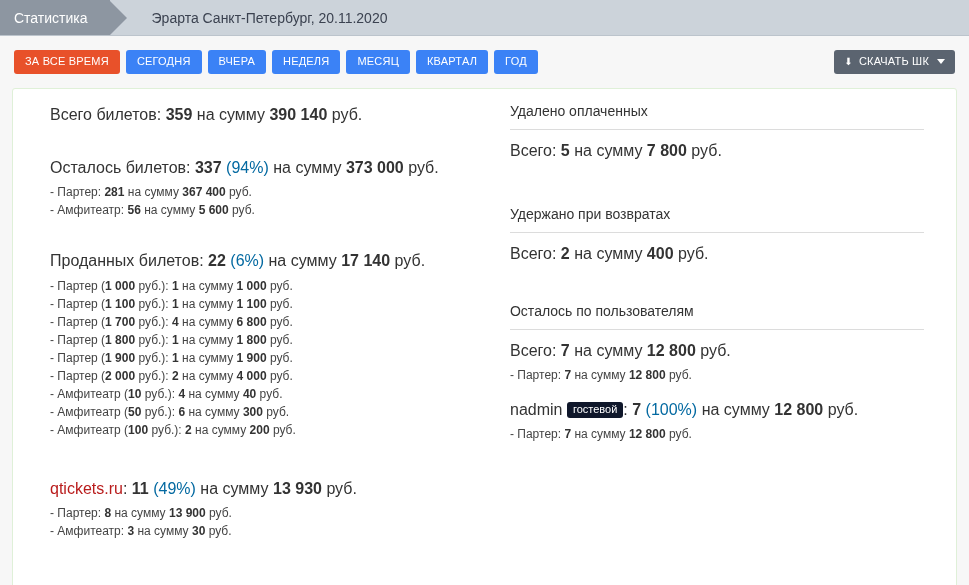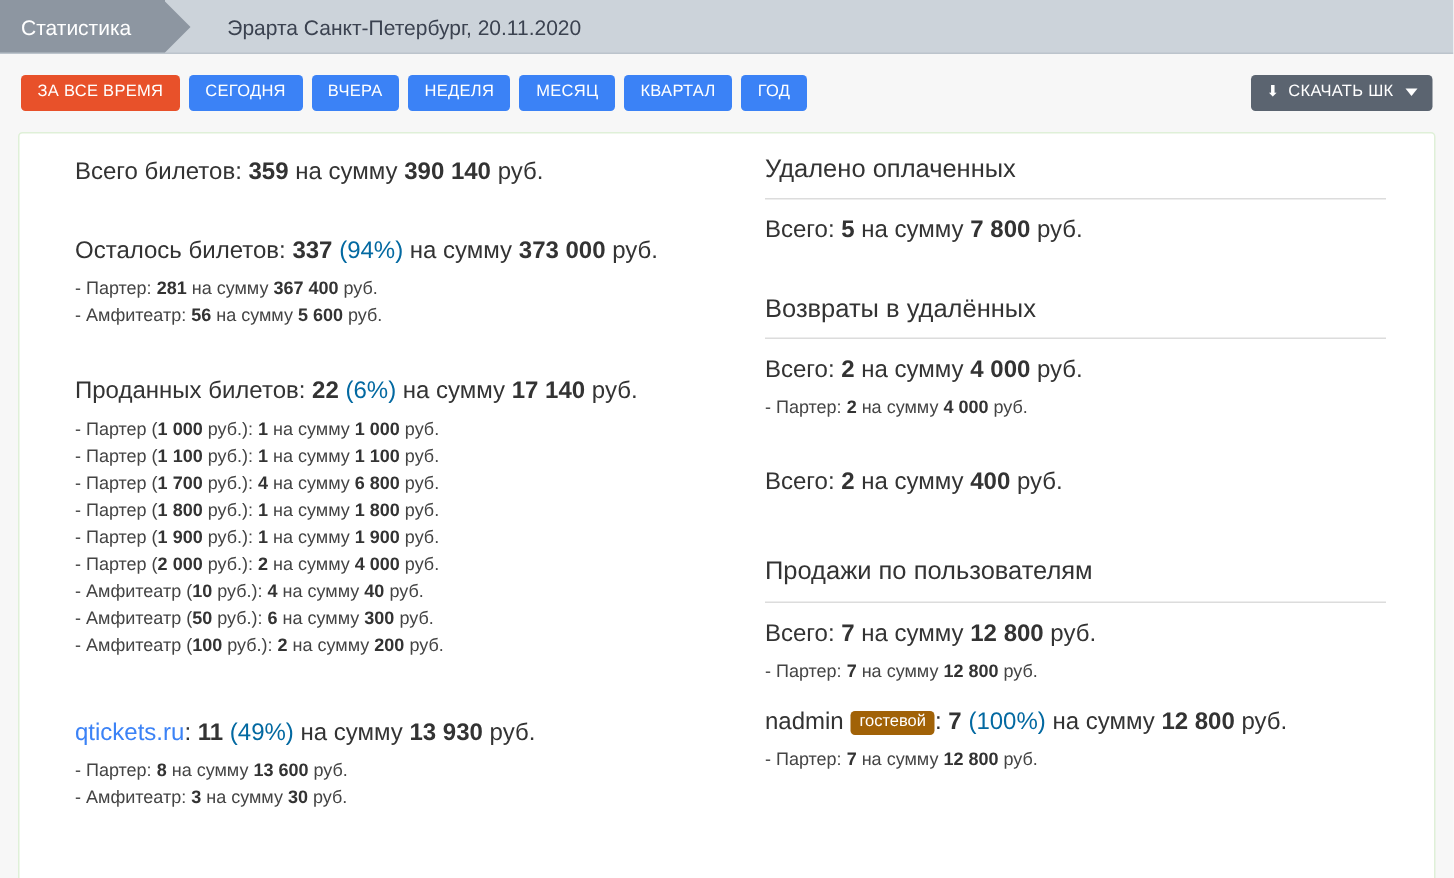--- a/index.html
+++ b/index.html
@@ -118,21 +118,21 @@
     padding: 14px 0 0 0;
   }
   .col {
     padding: 0 18px;
   }
   .col-left  { width: 472px; padding-left: 37px; padding-right: 10px; }
   .col-right { width: 473px; padding-left: 26px; padding-right: 32px; }
 
   
   h3.section-title {
-    font-size: 17px;
+    font-size: 14px;
     font-weight: normal;
     color: #333;
     margin: 0 0 9px 0;
     padding: 0 0 9px 0;
     border-bottom: 1px solid #dcdcdc;
     line-height: 1.2;
   }
   .lead {
     font-size: 16px;
     line-height: 1.45;
@@ -145,26 +145,26 @@
     line-height: 18px;
     color: #444;
     margin: 0;
     white-space: nowrap;
   }
   .sub b { font-weight: bold; color: #333; }
   .block { margin-bottom: 16px; }
   .spacer-lg { height: 22px; }
   .spacer-md { height: 14px; }
   .link {
-    color: #3b82f6;
+    color: #b91c1c;
     text-decoration: none;
   }
   .badge-info {
     display: inline-block;
-    background: #a16207;
+    background: #0f172a;
     color: #ffffff;
     font-size: 11px;
     border-radius: 3px;
     padding: 2px 6px 3px;
     vertical-align: 2px;
     line-height: 1;
   }
   .muted-pct { color: #0369a1; }
 </style>
 </head>
@@ -258,21 +258,21 @@
       <div class="block">
         <p class="lead">
           <a class="link" href="#">qtickets.ru</a><span>:</span>
           <b>11</b>
           <span class="muted-pct">(49%)</span>
           <span>на сумму</span>
           <b>13 930</b>
           <span>руб.</span>
         </p>
         <div id="venue-rows">
-            <p class="sub"><span>- Партер:</span> <b>8</b> <span>на сумму</span> <b>13 600</b> <span>руб.</span></p>
+            <p class="sub"><span>- Партер:</span> <b>8</b> <span>на сумму</span> <b>13 900</b> <span>руб.</span></p>
             <p class="sub"><span>- Амфитеатр:</span> <b>3</b> <span>на сумму</span> <b>30</b> <span>руб.</span></p>
           </div>
       </div>
 
     </div>
 
     <div class="col col-right">
 
       <div class="block">
         <h3 class="section-title">Удалено оплаченных</h3>
@@ -280,50 +280,38 @@
           <span>Всего:</span>
           <b>5</b>
           <span>на сумму</span>
           <b>7 800</b>
           <span>руб.</span>
         </p>
       </div>
 
       <div class="spacer-md"></div>
 
-      <div class="block">
-        <h3 class="section-title">Возвраты в удалённых</h3>
+
+      <div class="spacer-md"></div>
+
+      <div class="block">
+        <h3 class="section-title">Удержано при возвратах</h3>
         <p class="lead">
           <span>Всего:</span>
           <b>2</b>
           <span>на сумму</span>
-          <b>4 000</b>
-          <span>руб.</span>
-        </p>
-        <div id="refunds-rows">
-            <p class="sub"><span>- Партер:</span> <b>2</b> <span>на сумму</span> <b>4 000</b> <span>руб.</span></p>
-          </div>
-      </div>
-
-      <div class="spacer-md"></div>
-
-      <div class="block">
-        <p class="lead">
-          <span>Всего:</span>
-          <b>2</b>
-          <span>на сумму</span>
           <b>400</b>
           <span>руб.</span>
         </p>
       </div>
 
       <div class="spacer-lg"></div>
 
       <div class="block">
-        <h3 class="section-title">Продажи по пользователям</h3>
+        <h3 class="section-title">Осталось по пользователям</h3>
         <p class="lead">
           <span>Всего:</span>
           <b>7</b>
           <span>на сумму</span>
           <b>12 800</b>
           <span>руб.</span>
         </p>
         <div id="user-total-rows">
             <p class="sub"><span>- Партер:</span> <b>7</b> <span>на сумму</span> <b>12 800</b> <span>руб.</span></p>
           </div>

